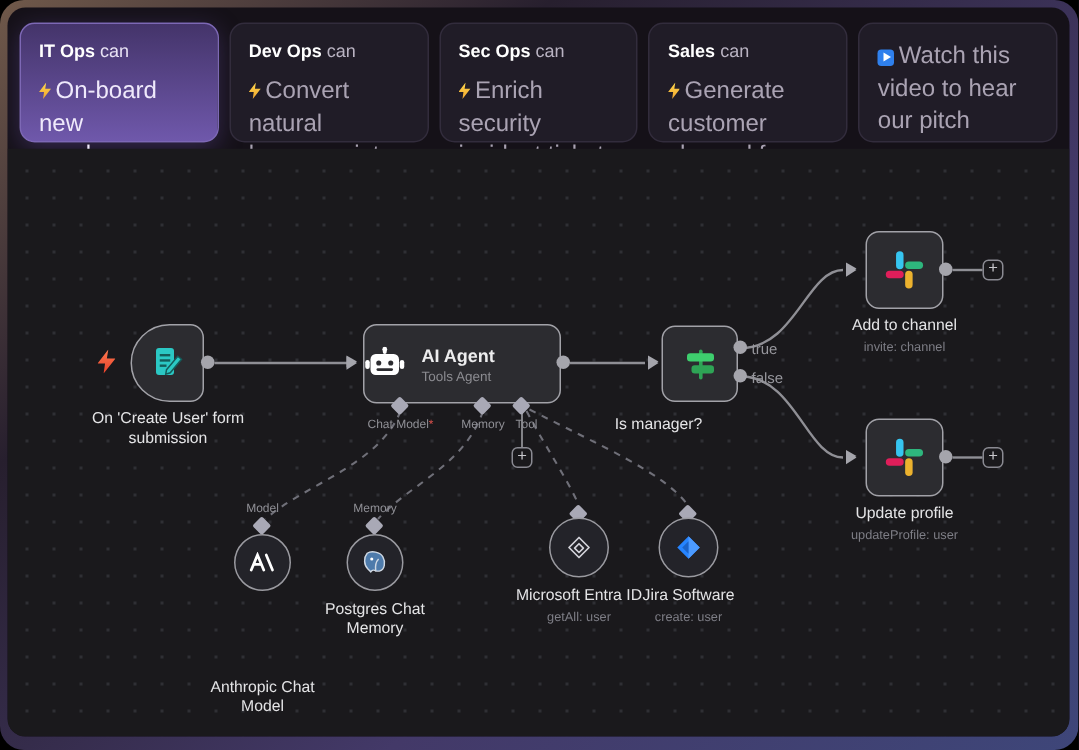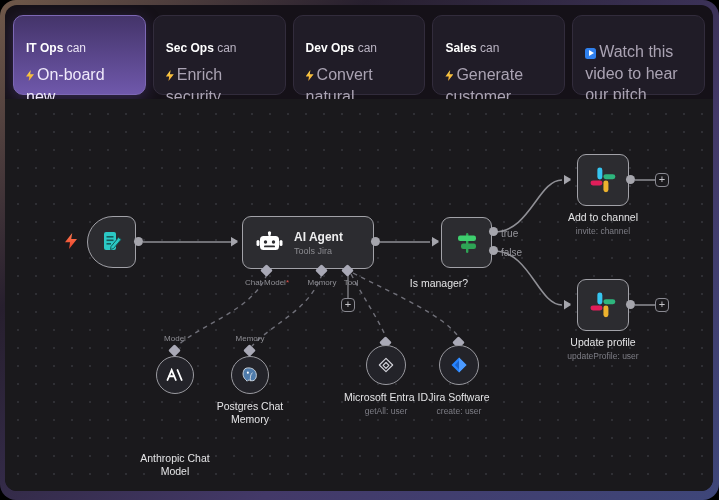--- a/index.html
+++ b/index.html
@@ -2,21 +2,21 @@
 <html><head>
 <meta charset="utf-8">
 <style>
   html,body{margin:0;padding:0;background:#000;font-family:"Liberation Sans",sans-serif;}
   .frame{position:relative;width:719px;height:500px;border-radius:16px;box-sizing:border-box;
     padding:5px 6px 9px 5px;background:linear-gradient(140deg,#70594a 0%,#271f2e 28%,#433968 65%,#3e4679 100%);}
   .app{position:relative;width:100%;height:100%;border-radius:12px;background:#151118;overflow:hidden;}
 
   
   .tabs{position:absolute;top:10px;left:8px;right:8px;height:80px;display:flex;gap:7px;}
-  .tab{flex:1;box-sizing:border-box;border-radius:10px;padding:25px 12px;background:#201c27;
+  .tab{flex:1;box-sizing:border-box;border-radius:10px;padding:11px 12px;background:#201c27;
     border:1px solid #322c3c;color:#aaa3b3;cursor:pointer;}
   .tab.selected{background:linear-gradient(180deg,#44346a,#6f58ab);border:1px solid #7d68b5;
     color:#efe9fb;box-shadow:0 4px 16px rgba(108,84,176,.35);}
   .tab-title{font-size:12px;color:#b9b3c2;margin-bottom:9px;}
   .tab.selected .tab-title{color:#e8e2f4;}
   .tab-title b{color:#ffffff;font-weight:700;}
   .tab-desc{font-size:16px;line-height:1.35;display:block;}
   .zap-ic{display:inline-block;width:8px;height:11px;margin-right:3px;vertical-align:-1px;
     background:linear-gradient(#ffd84d,#f0a62f);clip-path:polygon(60% 0,0 58%,42% 58%,34% 100%,100% 38%,52% 38%);}
   .play-ic{display:inline-block;width:11px;height:11px;margin-right:3px;vertical-align:-1.5px;
@@ -38,45 +38,45 @@
   .diamond{position:absolute;width:9px;height:9px;background:#a9a9b6;border-radius:1.5px;transform:rotate(45deg);}
   .arrow-in{position:absolute;width:0;height:0;border-top:4.5px solid transparent;
     border-bottom:4.5px solid transparent;border-left:7px solid #a5a5ac;}
   .plus-btn{position:absolute;width:14px;height:14px;box-sizing:border-box;border:1.3px solid #8a8a92;
     border-radius:4px;background:#1a191c;color:#c7c7cc;font-size:11px;line-height:11px;text-align:center;cursor:pointer;}
   .nlabel{position:absolute;text-align:center;color:#e4e4e6;font-size:10.5px;line-height:1.22;transform:translateX(-50%);white-space:pre-line;}
   .nsub{display:block;color:#7e7e86;font-size:8.5px;margin-top:2px;}
   .plabel{position:absolute;transform:translateX(-50%);color:#8f8f95;font-size:8px;white-space:nowrap;}
   .req{color:#e0524d;}
   .outlabel{position:absolute;color:#96969c;font-size:10px;}
-  .agent-body{display:flex;align-items:center;gap:11px;padding-left:13px;width:100%;}
+  .agent-body{display:flex;align-items:center;gap:11px;padding-left:0;width:100%;}
   .agent-text{display:flex;flex-direction:column;}
   .agent-title{color:#ededee;font-size:12px;font-weight:700;}
   .agent-sub{color:#8b8b90;font-size:9px;margin-top:2px;}
   .bolt{position:absolute;width:12px;height:16px;background:linear-gradient(#ff7a4f,#e8402a);
     clip-path:polygon(60% 0,0 58%,42% 58%,34% 100%,100% 38%,52% 38%);}
 </style>
 </head>
 <body>
 
 <div class="frame">
 <div class="app">
 
   <div class="tabs">
     <div class="tab selected">
       <div class="tab-title"><b>IT Ops</b> <span>can</span></div>
       <span class="tab-desc"><span class="zap-ic"></span><span>On-board new employees</span></span>
     </div>
     <div class="tab">
+      <div class="tab-title"><b>Dev Ops</b> <span>can</span></div>
+      <span class="tab-desc"><span class="zap-ic"></span><span>Convert natural language into API calls</span></span>
+    </div>
+    <div class="tab">
       <div class="tab-title"><b>Sec Ops</b> <span>can</span></div>
       <span class="tab-desc"><span class="zap-ic"></span><span>Enrich security incident tickets</span></span>
-    </div>
-    <div class="tab">
-      <div class="tab-title"><b>Dev Ops</b> <span>can</span></div>
-      <span class="tab-desc"><span class="zap-ic"></span><span>Convert natural language into API calls</span></span>
     </div>
     <div class="tab">
       <div class="tab-title"><b>Sales</b> <span>can</span></div>
       <span class="tab-desc"><span class="zap-ic"></span><span>Generate customer channel from reviews</span></span>
     </div>
     <div class="tab">
       <span class="tab-desc"><span class="play-ic"></span><span>Watch this video to hear our pitch</span></span>
     </div>
   </div>
 
@@ -110,36 +110,37 @@
   <div class="node trigger" style="left:82px;top:211px;width:49px;height:52px;">
     <svg width="24" height="24" viewBox="0 0 24 24">
       <rect x="4" y="2" width="12" height="18" rx="2" fill="#2bc8c4"></rect>
       <rect x="6.5" y="6" width="7" height="1.6" fill="#145c5a"></rect>
       <rect x="6.5" y="9.5" width="7" height="1.6" fill="#145c5a"></rect>
       <rect x="6.5" y="13" width="4.5" height="1.6" fill="#145c5a"></rect>
       <polygon points="11,16.5 18.5,7.5 21,9.5 13.5,18.5 10.5,19.5" fill="#2bc8c4" stroke="#145c5a" stroke-width="1"></polygon>
     </svg>
   </div>
   <div class="dot" style="left:129px;top:232px;"></div>
+  <div class="nlabel" style="left:107px;top:268px;width:150px;">On 'Create User' form submission</div>
 
   <div class="node" style="left:237px;top:211px;width:132px;height:53px;">
     <div class="agent-body">
       <svg width="27" height="23" viewBox="0 0 27 23">
         <rect x="12.2" y="1" width="2.6" height="4" rx="1.3" fill="#fff"></rect>
         <circle cx="13.5" cy="1.8" r="1.6" fill="#fff"></circle>
         <rect x="4" y="5" width="19" height="14" rx="3.5" fill="#fff"></rect>
         <rect x="0.5" y="9" width="3" height="6" rx="1.5" fill="#fff"></rect>
         <rect x="23.5" y="9" width="3" height="6" rx="1.5" fill="#fff"></rect>
         <circle cx="9.5" cy="11" r="1.7" fill="#2c2c30"></circle>
         <circle cx="17.5" cy="11" r="1.7" fill="#2c2c30"></circle>
         <rect x="8" y="14.5" width="11" height="1.8" rx="0.9" fill="#2c2c30"></rect>
       </svg>
       <div class="agent-text">
         <span class="agent-title">AI Agent</span>
-        <span class="agent-sub">Tools Jira</span>
+        <span class="agent-sub">Tools Agent</span>
       </div>
     </div>
   </div>
   <div class="arrow-in" style="left:226px;top:232px;"></div>
   <div class="dot" style="left:366px;top:232px;"></div>
   <div class="diamond" style="left:257px;top:261px;"></div>
   <div class="diamond" style="left:312px;top:261px;"></div>
   <div class="diamond" style="left:338px;top:261px;"></div>
   <div class="plabel" style="left:262px;top:273px;"><span>Chat Model</span><span class="req">*</span></div>
   <div class="plabel" style="left:317px;top:273px;">Memory</div>

